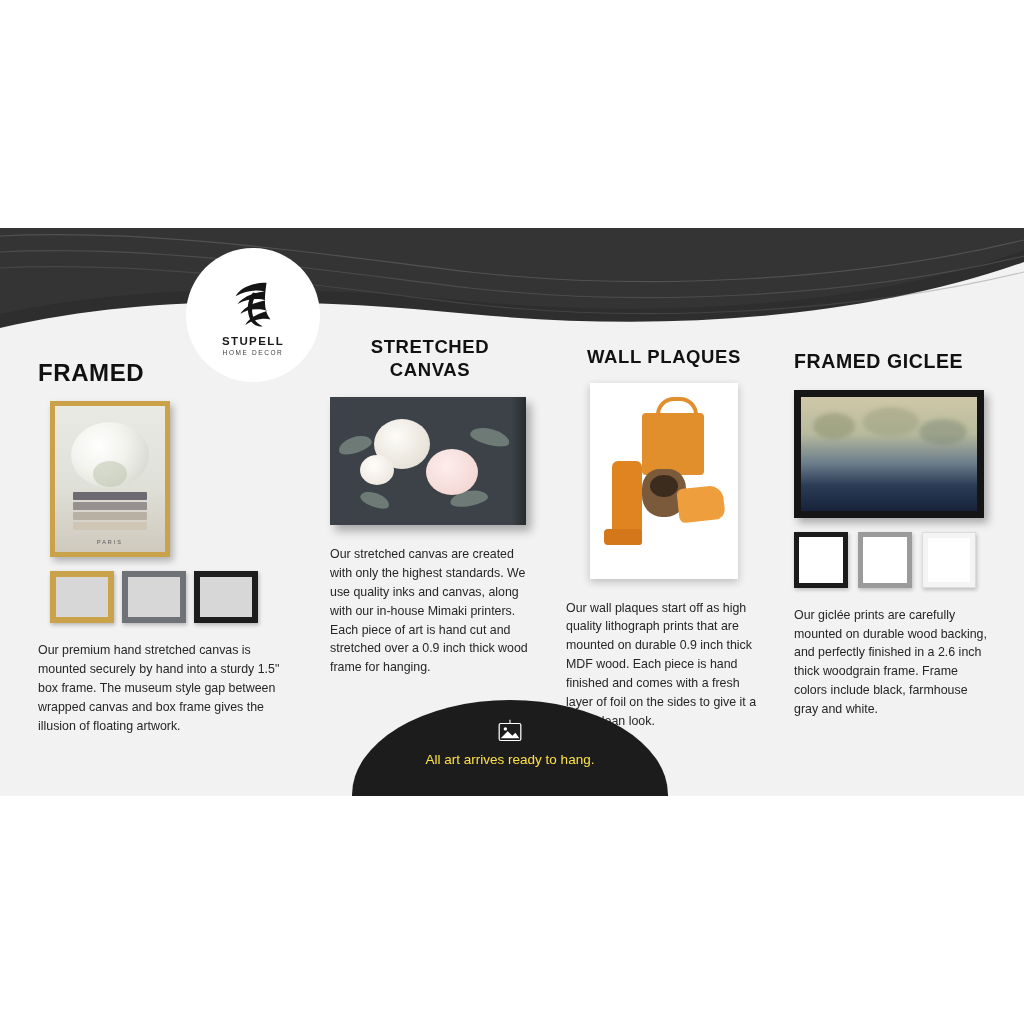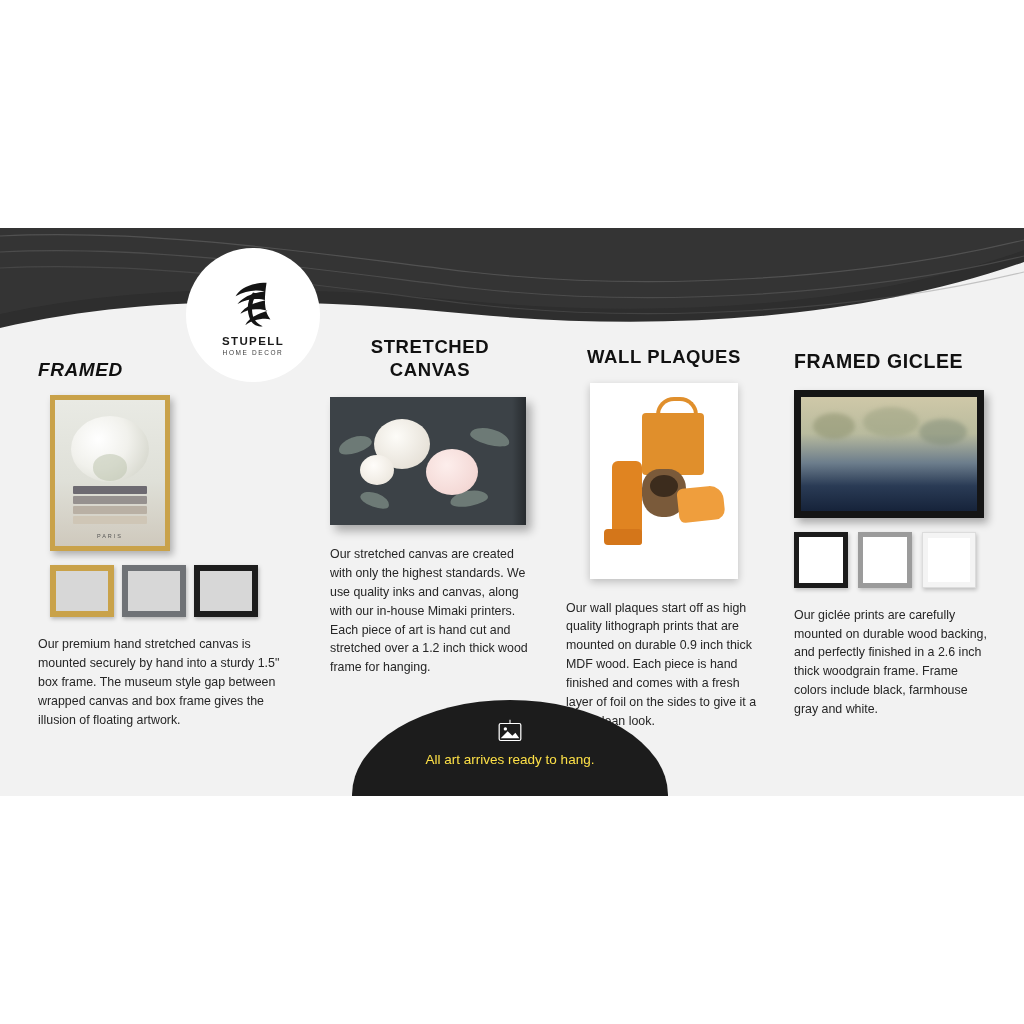--- a/index.html
+++ b/index.html
@@ -104,21 +104,21 @@
     text-transform: uppercase;
   }
   .col-body {
     font-size: 12.4px;
     line-height: 1.52;
     color: #262626;
   }
 
   
   #col1 { left: 38px; top: 130px; width: 244px; }
-  #col1 .col-title { font-size: 19px; font-style: italic; }
+  #col1 .col-title { font-size: 24px; }
   .art1-wrap { margin: 14px 0 0 12px; }
   .frame-float {
     position: relative;
     width: 120px;
     height: 156px;
     background: #c9a24a;
     padding: 5px;
     box-sizing: border-box;
     box-shadow: 3px 4px 7px rgba(0,0,0,.28);
   }
@@ -418,21 +418,21 @@
           <div class="leafy lf1"></div>
           <div class="leafy lf2"></div>
           <div class="leafy lf3"></div>
           <div class="leafy lf4"></div>
           <div class="fl-a"></div>
           <div class="fl-b"></div>
           <div class="fl-c"></div>
         </div>
       </div>
 
-      <div class="col-body">Our stretched canvas are created with only the highest standards. We use quality inks and canvas, along with our in-house Mimaki printers. Each piece of art is hand cut and stretched over a 1.2 inch thick wood frame for hanging.</div>
+      <div class="col-body">Our stretched canvas are created with only the highest standards. We use quality inks and canvas, along with our in-house Mimaki printers. Each piece of art is hand cut and stretched over a 0.9 inch thick wood frame for hanging.</div>
     </div>
 
     <div class="col" id="col3">
       <div class="col-title">
         <div>WALL PLAQUES</div>
       </div>
 
       <div class="plaque-wrap">
         <div class="plaque">
           <div class="boots"></div>

